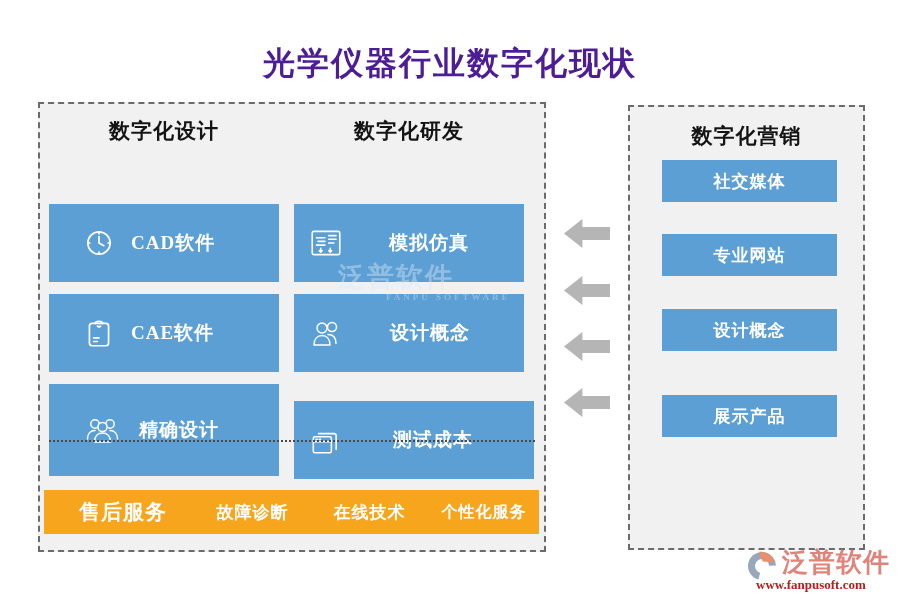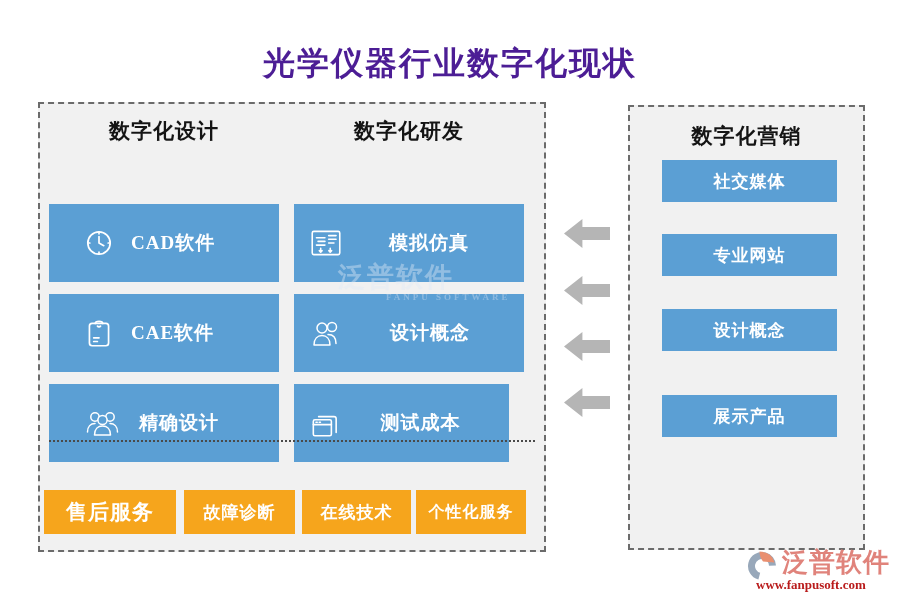--- a/index.html
+++ b/index.html
@@ -18,30 +18,30 @@
   .hdr-right{left:254px;top:13px;width:230px;}
   .hdr-mkt{left:0;top:15px;width:100%;}
 
   .blue-btn{position:absolute;background:#5B9FD4;color:#ffffff;display:flex;align-items:center;box-sizing:border-box;margin-top:45px;}
   .blue-btn .label{font-size:19px;font-weight:700;letter-spacing:1px;white-space:nowrap;}
   .lcol{padding-left:34px;gap:16px;}
   .rcol{padding-left:14px;}
   .rcol .label{flex:1;text-align:center;padding-right:10px;}
   .b1{left:9px;top:55px;width:230px;height:78px;}
   .b2{left:9px;top:145px;width:230px;height:78px;}
-  .b3{left:9px;top:235px;width:230px;height:78px;}
+  .b3{left:9px;top:235px;width:230px;height:92px;}
   .b4{left:254px;top:55px;width:230px;height:78px;}
   .b5{left:254px;top:145px;width:230px;height:78px;}
-  .b6{left:254px;top:235px;width:215px;height:78px;}
+  .b6{left:254px;top:252px;width:240px;height:78px;}
   .icon{flex:0 0 auto;display:block;}
 
   .separator{position:absolute;left:9px;top:336px;width:486px;height:0;border-top:2px dotted #4a4a4a;}
 
   .orange-btn{position:absolute;top:386px;height:44px;background:#F6A51C;color:#fff;
-              display:flex;align-items:center;justify-content:center;font-weight:700;letter-spacing:1px;}
+              display:flex;align-items:center;justify-content:center;font-weight:700;letter-spacing:1px;padding-left:13px;}
   .o1{left:4px;width:132px;font-size:21px;}
   .o2{left:144px;width:111px;font-size:17px;}
   .o3{left:262px;width:109px;font-size:17px;}
   .o4{left:376px;width:110px;font-size:16px;}
 
   .mkt-btn{position:absolute;left:32px;width:175px;height:42px;background:#5B9FD4;color:#fff;
            display:flex;align-items:center;justify-content:center;font-size:17px;font-weight:700;letter-spacing:1px;}
   .m1{top:53px;} .m2{top:127px;} .m3{top:202px;} .m4{top:288px;}
 
   .arrow{position:absolute;left:564px;width:46px;height:29px;background:#B5B5B5;

